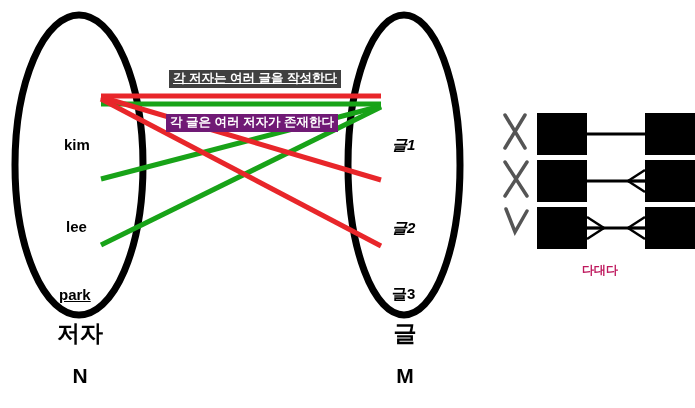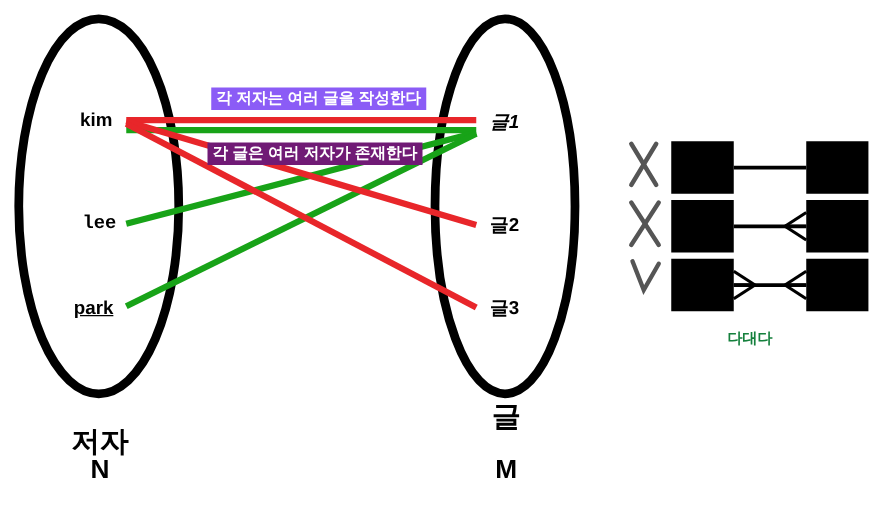--- a/index.html
+++ b/index.html
@@ -23,20 +23,21 @@
     top: 0;
     width: 695px;
     height: 408px;
   }
   .node-label {
     position: absolute;
     font-weight: bold;
     font-size: 15px;
     color: #000000;
     white-space: nowrap;
+    margin-top: 48px;
   }
   .set-name {
     position: absolute;
     font-weight: bold;
     font-size: 23px;
     color: #000000;
     white-space: nowrap;
     text-align: center;
   }
   .cardinality {
@@ -49,27 +50,27 @@
   }
   .annot {
     position: absolute;
     font-weight: bold;
     font-size: 12.5px;
     color: #ffffff;
     white-space: nowrap;
     padding: 2px 4px 3px 4px;
     line-height: 1.05;
   }
-  .annot.red { background: #8b5cf6; }
+  .annot.red { background: #404040; text-decoration: underline; }
   .annot.green { background: #701a75; }
   .legend-caption {
     position: absolute;
     font-size: 12px;
     font-weight: bold;
-    color: #15803d;
+    color: #be185d;
     white-space: nowrap;
     text-align: center;
   }
 </style>
 </head>
 <body>
 
 <div id="canvas">
 
   <svg class="diagram" viewBox="0 0 695 408">
@@ -133,31 +134,31 @@
         </g>
         <g stroke="#555555" stroke-width="3.5" stroke-linecap="round" fill="none">
           <polyline points="506,209 515,232 527,211"></polyline>
         </g>
       </g>
 
     </g>
   </svg>
 
   <div class="node-label" style="left:64px; top:88px;">kim</div>
-  <div class="node-label" style="left:66px; top:170px;font-family:Liberation Mono, monospace;">lee</div>
+  <div class="node-label" style="left:66px; top:170px;">lee</div>
   <div class="node-label" style="left:59px; top:238px;text-decoration:underline;">park</div>
 
   <div class="node-label" style="left:392px; top:88px;font-style:italic;">글1</div>
-  <div class="node-label" style="left:392px; top:171px;">글2</div>
+  <div class="node-label" style="left:392px; top:171px;font-style:italic;">글2</div>
   <div class="node-label" style="left:392px; top:237px;text-align:right;">글3</div>
 
   <div class="annot red" style="left:169px; top:70px;">각 저자는 여러 글을 작성한다</div>
   <div class="annot green" style="left:166px; top:114px;">각 글은 여러 저자가 존재한다</div>
 
-  <div class="set-name" style="left:49px; top:318px; width:62px;margin-top:20px;">저자</div>
+  <div class="set-name" style="left:49px; top:318px; width:62px;">저자</div>
   <div class="set-name" style="left:389px; top:318px; width:32px;">글</div>
 
   <div class="cardinality" style="left:49px; top:364px; width:62px;">N</div>
   <div class="cardinality" style="left:383px; top:364px; width:44px;">M</div>
 
   <div class="legend-caption" style="left:555px; top:262px; width:90px;">다대다</div>
 
 </div>
 
 </body></html>

